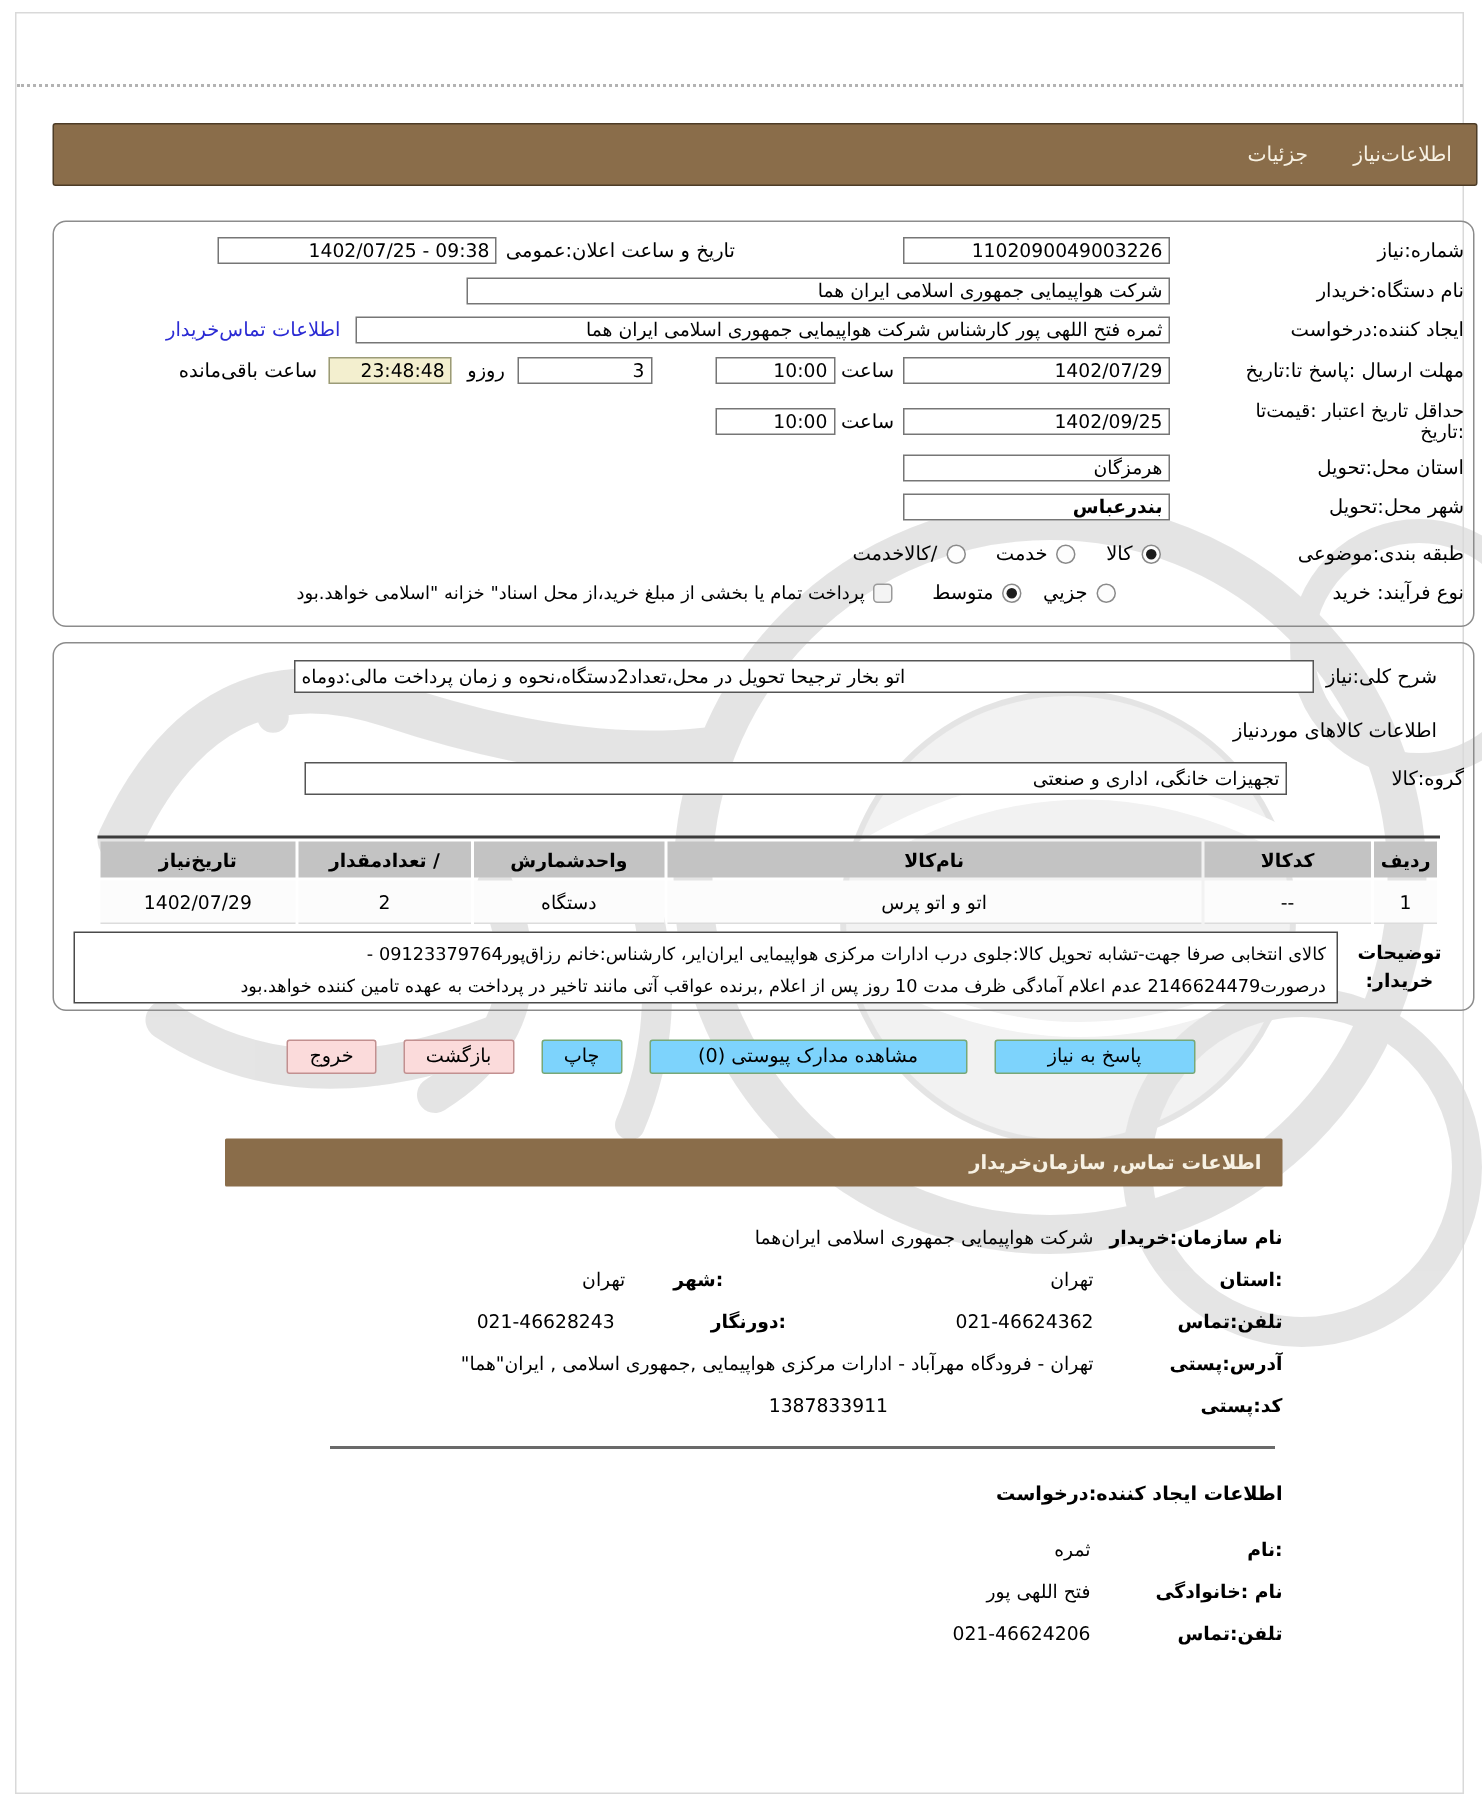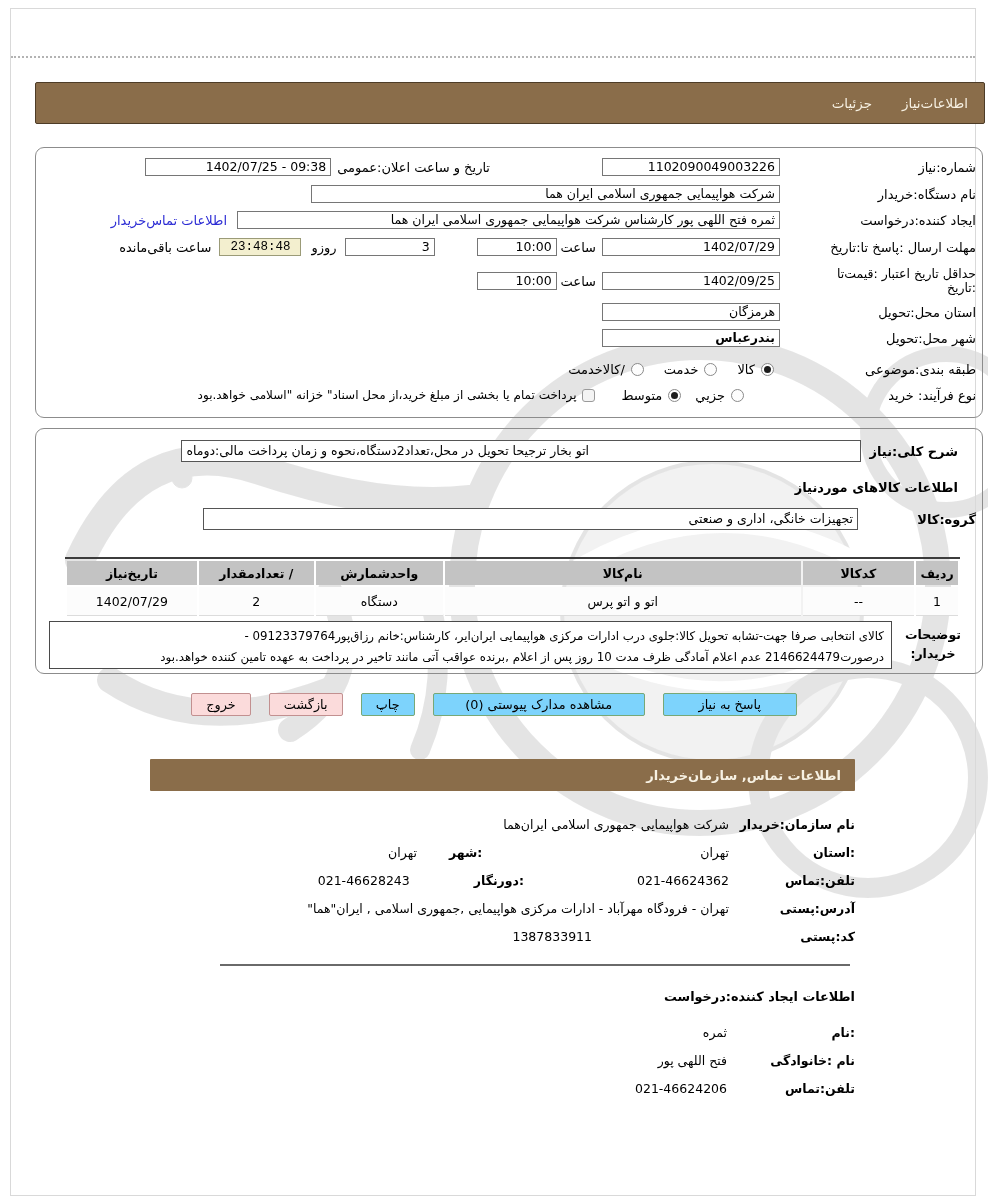--- a/index.html
+++ b/index.html
@@ -19,21 +19,21 @@
   .brownbar{background:#8a6d4a;color:#f7f1e3;display:flex;align-items:center;direction:rtl;box-sizing:border-box;}
   .topbar{left:35px;top:82px;width:950px;height:42px;border:1px solid #4d3c27;border-radius:2px;padding-right:16px;gap:30px;font-size:13.5px;}
   .contactbar{left:150px;top:759px;width:705px;height:32px;padding-right:14px;font-weight:bold;font-size:13px;border-radius:1px;}
   
   .panel{left:35px;width:948px;border:1px solid #8c8c8c;border-radius:9px;box-sizing:border-box;background:transparent;}
   .panel1{top:147px;height:271px;}
   .panel2{top:428px;height:246px;}
   .prow{position:absolute;right:6px;left:6px;display:flex;direction:rtl;align-items:center;height:20px;}
   .lbl{width:196px;flex:none;text-align:right;font-size:13px;}
   .lbl2{line-height:1.15;font-size:12.5px;}
-  .blbl{font-weight:bold;}
+  .blbl{font-weight:normal;}
   .ibox{border:1px solid #767676;background:#fff;height:18px;line-height:16px;padding:0 4px;box-sizing:border-box;
         overflow:hidden;white-space:nowrap;text-align:right;flex:none;font-size:12.5px;}
   .tall{height:22px;line-height:20px;}
   .ltr{direction:ltr;unicode-bidi:embed;}
   .hl{background:#f3efcf;border-color:#9b9b78;}
   .link{color:#2b2bd4;cursor:pointer;white-space:nowrap;}
   .radio{width:13px;height:13px;border:1px solid #8a8a8a;border-radius:50%;background:#fdfdfd;position:relative;flex:none;margin:0 6px;box-sizing:border-box;}
   .radio.sel::after{content:"";position:absolute;left:2px;top:2px;right:2px;bottom:2px;background:#1c1c1c;border-radius:50%;}
   .chk{width:13px;height:13px;border:1px solid #9a9a9a;border-radius:3px;background:#f4f4f4;flex:none;margin:0 6px;box-sizing:border-box;}
   .small{font-size:12px;white-space:nowrap;}
@@ -103,21 +103,21 @@
     <span class="ibox" style="width:543px;">ثمره فتح اللهی پور کارشناس شرکت هواپیمایی جمهوری اسلامی ایران هما</span>
     <span class="link" style="margin-right:10px;">اطلاعات تماس‌خریدار</span>
   </div>
   <div class="prow" style="top:89px;">
     <span class="lbl">مهلت ارسال :پاسخ تا:تاریخ</span>
     <span class="ibox ltr" style="width:178px;">1402/07/29</span>
     <span style="margin-right:6px;">ساعت</span>
     <span class="ibox ltr" style="width:80px;margin-right:4px;">10:00</span>
     <span class="ibox ltr" style="width:90px;margin-right:42px;">3</span>
     <span style="margin-right:8px;">روزو</span>
-    <span class="ibox ltr hl" style="width:82px;margin-right:10px;text-align:center;font-family:Liberation Mono, monospace;">23:48:48</span>
+    <span class="ibox ltr hl" style="width:82px;margin-right:10px;">23:48:48</span>
     <span style="margin-right:8px;">ساعت باقی‌مانده</span>
   </div>
   <div class="prow" style="top:117px;height:32px;">
     <span class="lbl lbl2"><span>حداقل تاریخ اعتبار :قیمت‌تا</span><br>
       <span>:تاریخ</span></span>
     <span class="ibox ltr" style="width:178px;">1402/09/25</span>
     <span style="margin-right:6px;">ساعت</span>
     <span class="ibox ltr" style="width:80px;margin-right:4px;">10:00</span>
   </div>
   <div class="prow" style="top:154px;">

